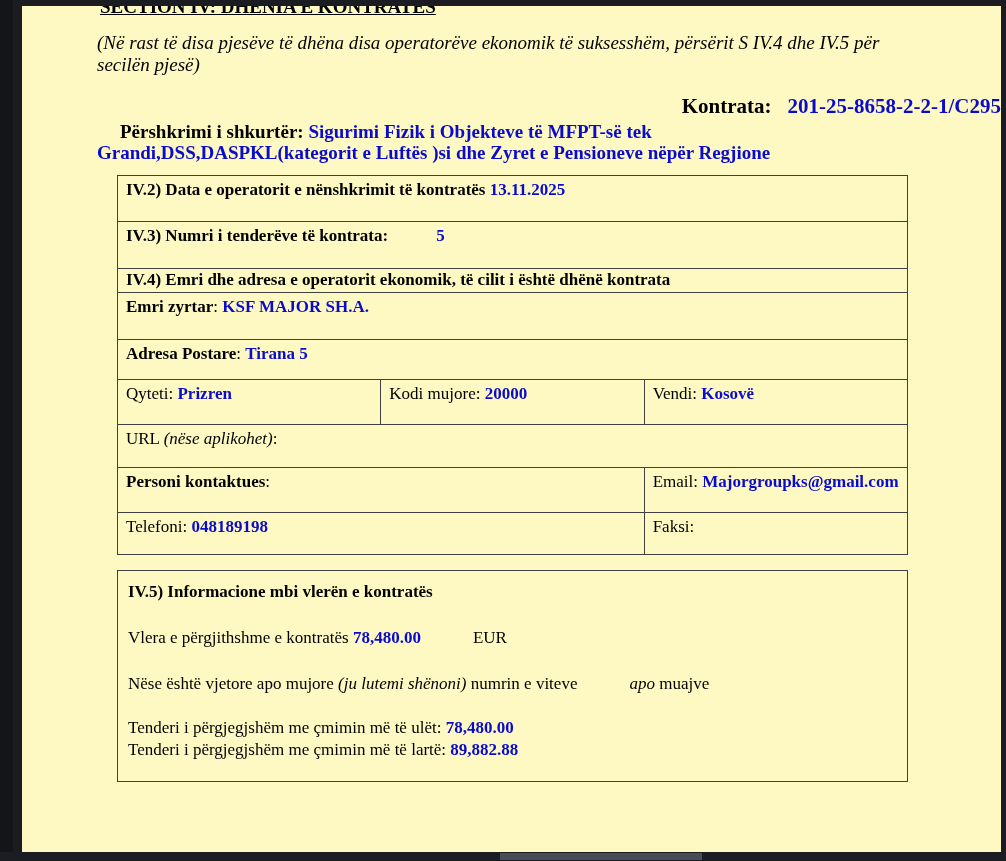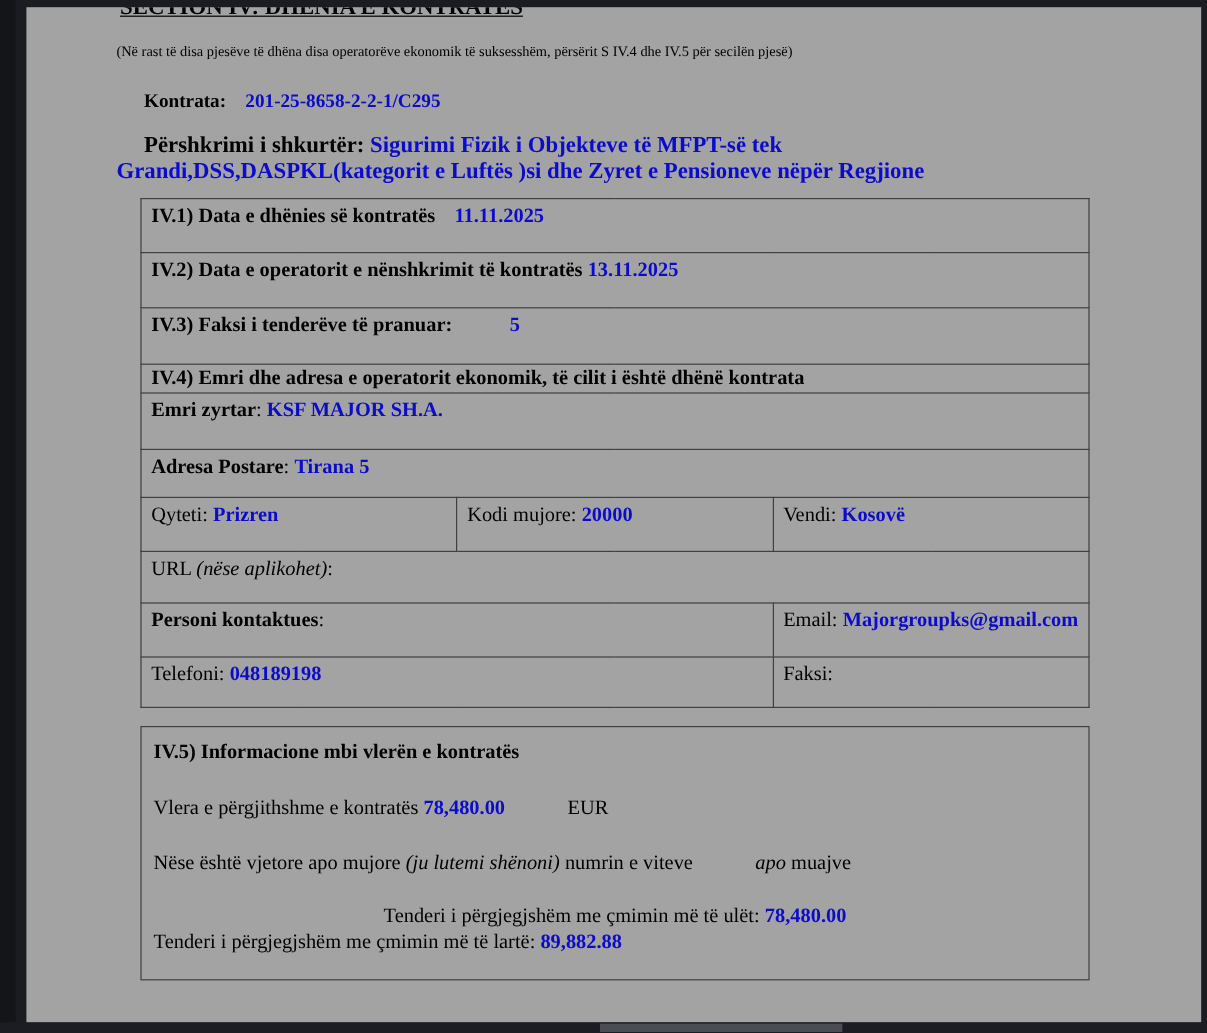--- a/index.html
+++ b/index.html
@@ -5,32 +5,32 @@
   html,body{margin:0;padding:0;}
   body{
     width:1006px;height:861px;position:relative;overflow:hidden;
     background:#1b1c21;
     font-family:"Liberation Serif", serif;
     color:#000;
   }
   .left-edge{position:absolute;left:0;top:0;width:13px;height:861px;background:#141519;}
   .page{
     position:absolute;left:22px;top:6px;width:979px;height:846px;
-    background:#a3a3a3;overflow:hidden;
+    background:#fef9c3;overflow:hidden;
   }
   .section-title{
     margin:-10px 0 0 78px;
     font-size:19px;font-weight:bold;text-decoration:underline;
     white-space:nowrap;width:fit-content;
   }
   .section-note{
     margin:14px 0 0 75px;width:818px;
-    font-size:12px;line-height:22px;
+    font-size:19px;font-style:italic;line-height:22px;
   }
-  .contract-block{margin:20px 0 16px 98px;font-size:16px;line-height:21px;}
+  .contract-block{margin:20px 0 4px 98px;font-size:21px;line-height:21px;text-align:right;}
   .contract-line{white-space:nowrap;}
   .b{font-weight:bold;}
   .blue{color:#0b0bcb;font-weight:bold;}
   .short-desc{margin:1px 0 0 75px;width:820px;text-indent:23px;font-size:19px;line-height:21px;}
   table.doc{
     border-collapse:collapse;margin:12px 0 0 95px;width:791px;
     font-size:17px;table-layout:fixed;
   }
   table.doc td{
     border:1px solid #404040;vertical-align:top;
@@ -40,21 +40,21 @@
   .gap48{display:inline-block;width:48px;}
   .gap52{display:inline-block;width:52px;}
   .value-box{
     margin:15px 0 0 95px;width:791px;height:212px;
     border:1px solid #404040;box-sizing:border-box;
     font-size:17px;padding:10px 10px 0 10px;
   }
   .value-box p{margin:0;line-height:22px;}
   .vb-head{font-weight:bold;font-size:17px;}
   .mt24{margin-top:24px !important;}
-  .mt22{margin-top:22px !important;text-align:center;}
+  .mt22{margin-top:22px !important;}
   .it{font-style:italic;}
   .hscroll-track{
     position:absolute;left:0;top:852px;width:1006px;height:9px;background:#1c1d23;
   }
   .hscroll-thumb{
     position:absolute;left:500px;top:1px;width:202px;height:7px;background:#4a4d56;
   }
 </style>
 </head>
 <body>
@@ -67,28 +67,25 @@
 
   <div class="section-note">(Në rast të disa pjesëve të dhëna disa operatorëve ekonomik të suksesshëm, përsërit S IV.4 dhe IV.5 për secilën pjesë)</div>
 
   <div class="contract-block">
     <div class="contract-line"><span class="b">Kontrata:</span><span class="gap16"></span><span class="blue">201-25-8658-2-2-1/C295</span></div>
   </div>
   <div class="short-desc"><span class="b">Përshkrimi i shkurtër:</span> <span class="blue">Sigurimi Fizik i Objekteve të MFPT-së tek Grandi,DSS,DASPKL(kategorit e Luftës )si dhe Zyret e Pensioneve nëpër Regjione</span></div>
 
   <table class="doc">
     <tbody>
-        <tr style="height:45px;">
-      <td colspan="6"><span class="b">IV.1) Data e dhënies së kontratës</span><span class="gap16"></span><span class="blue">11.11.2025</span></td>
-    </tr>
     <tr style="height:46px;">
       <td colspan="6"><span class="b">IV.2) Data e operatorit e nënshkrimit të kontratës</span> <span class="blue">13.11.2025</span></td>
     </tr>
     <tr style="height:47px;">
-      <td colspan="6"><span class="b">IV.3) Faksi i tenderëve të pranuar:</span><span class="gap48"></span><span class="blue">5</span></td>
+      <td colspan="6"><span class="b">IV.3) Numri i tenderëve të kontrata:</span><span class="gap48"></span><span class="blue">5</span></td>
     </tr>
     <tr style="height:24px;">
       <td colspan="6" style="padding-top:0;"><span class="b">IV.4) Emri dhe adresa e operatorit ekonomik, të cilit i është dhënë kontrata</span></td>
     </tr>
     <tr style="height:47px;">
       <td colspan="6"><span class="b">Emri zyrtar</span><span>:</span> <span class="blue">KSF MAJOR SH.A.</span></td>
     </tr>
     <tr style="height:40px;">
       <td colspan="6"><span class="b">Adresa Postare</span><span>:</span> <span class="blue">Tirana 5</span></td>
     </tr>

